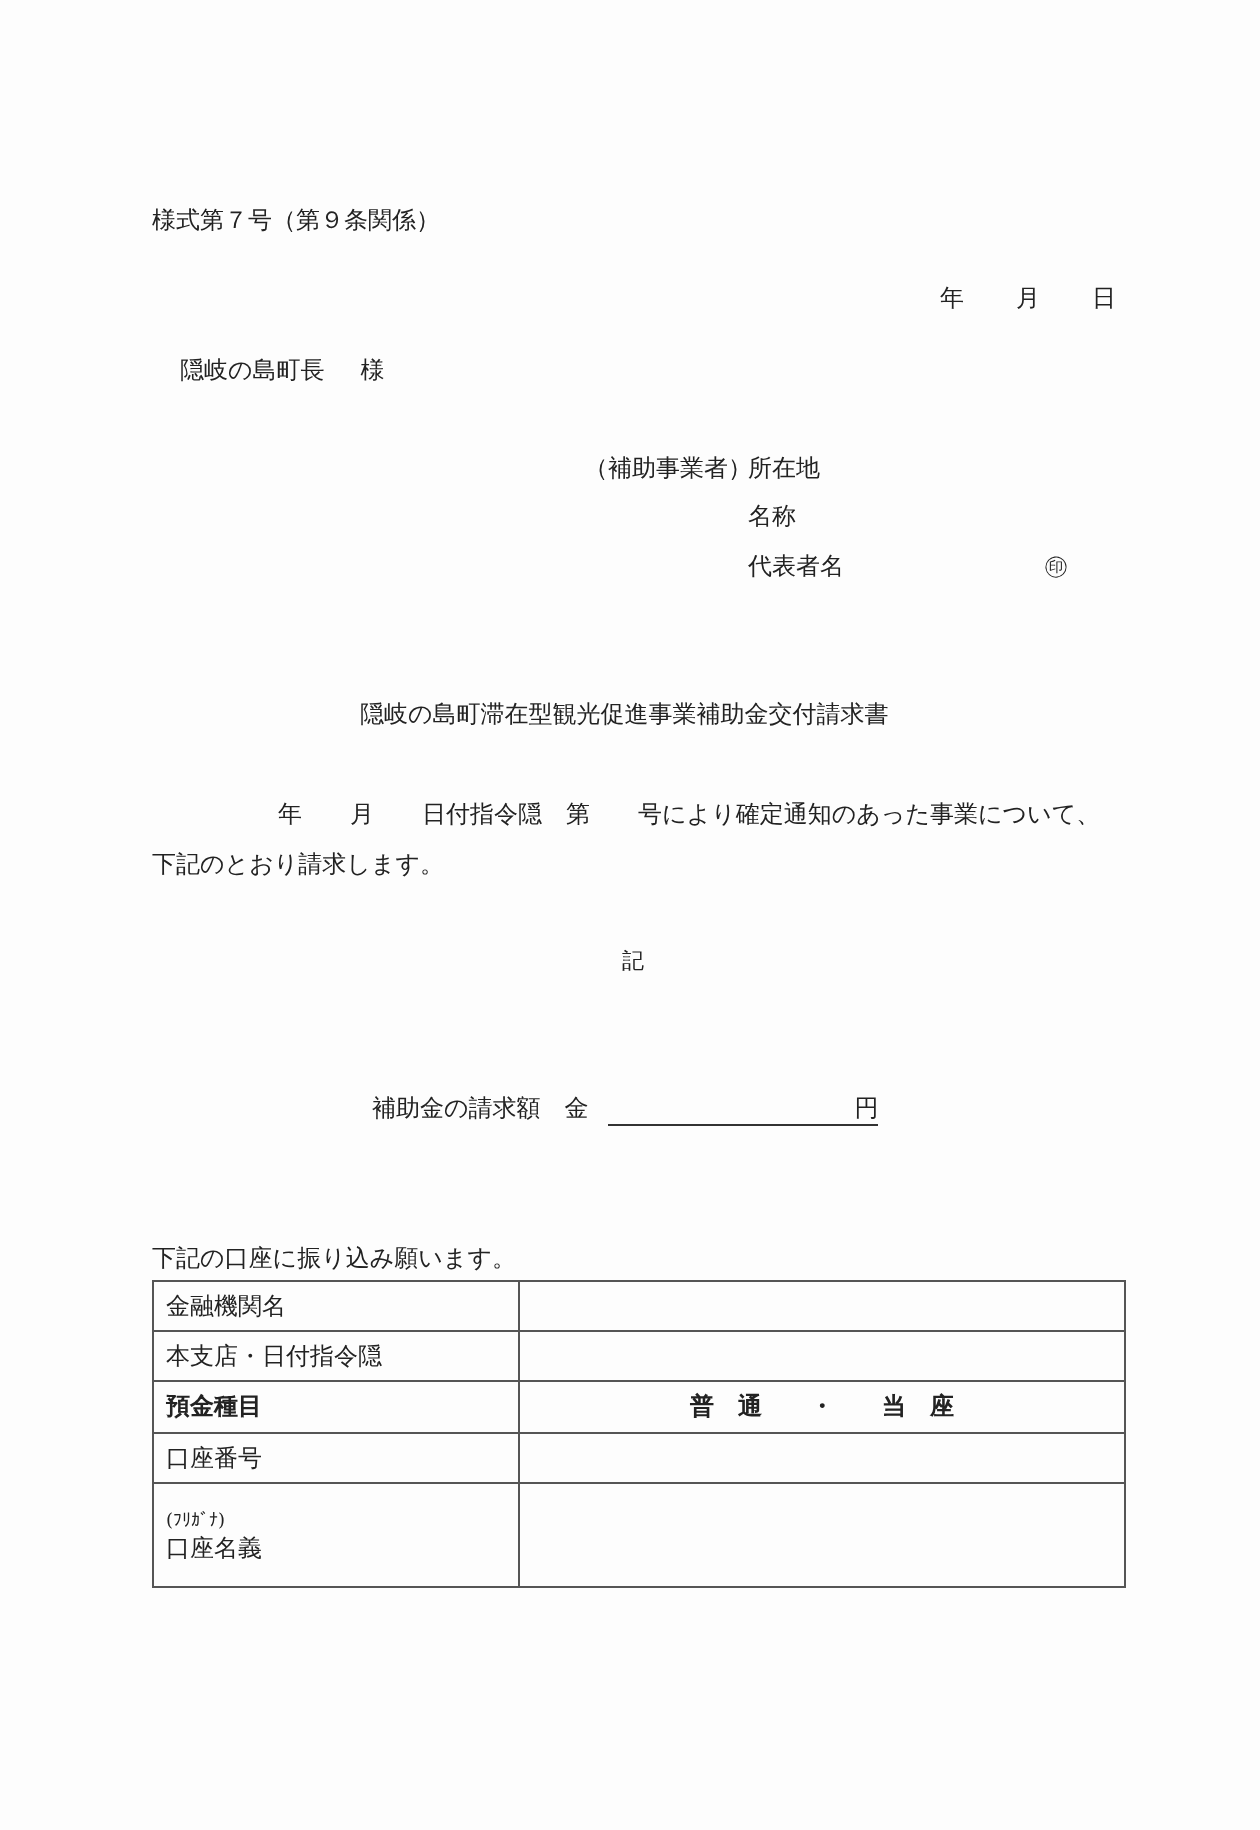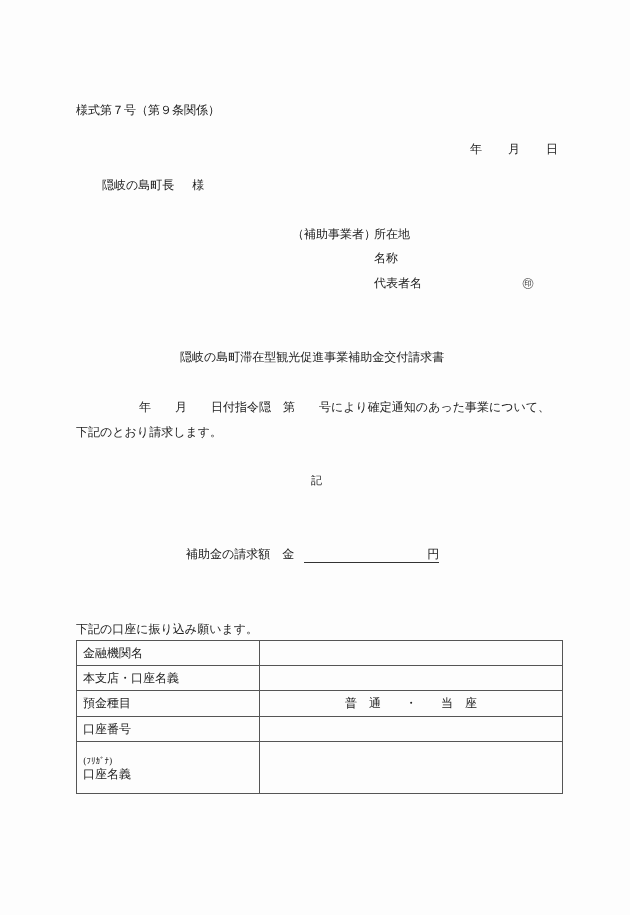--- a/index.html
+++ b/index.html
@@ -14,21 +14,21 @@
 </style>
 </head>
 <body>
 
 <div class="abs" style="left:76px;top:103px;">様式第７号（第９条関係）</div>
 
 <div class="abs" style="left:470px;top:128px;margin-top:14px;">
   <span>年</span><span class="gap" style="width:26px"></span><span>月</span><span class="gap" style="width:26px"></span><span>日</span>
 </div>
 
-<div class="abs" style="left:102px;top:178px;">
+<div class="abs" style="left:90px;top:178px;">
   <span>隠岐の島町長</span><span class="gap" style="width:18px"></span><span>様</span>
 </div>
 
 <div class="abs" style="left:292px;top:227px;">（補助事業者）</div>
 <div class="abs" style="left:374px;top:227px;">所在地</div>
 <div class="abs" style="left:374px;top:251px;">名称</div>
 <div class="abs" style="left:374px;top:276px;">代表者名</div>
 <div class="abs" style="left:522px;top:276px;">㊞</div>
 
 <div class="abs" style="left:180px;top:350px;">隠岐の島町滞在型観光促進事業補助金交付請求書</div>
@@ -46,24 +46,24 @@
 
 <div class="abs" style="left:76px;top:622px;">下記の口座に振り込み願います。</div>
 
 <table class="tbl">
   <tbody>
       <tr style="height:25px;">
     <td class="lbl">金融機関名</td>
     <td></td>
   </tr>
   <tr style="height:25px;">
-    <td class="lbl">本支店・口座名義</td>
+    <td class="lbl">本支店・日付指令隠</td>
     <td></td>
   </tr>
-  <tr style="height:26px;">
+  <tr style="height:26px;font-weight:bold;">
     <td class="lbl">預金種目</td>
     <td style="text-align:center;">普　通　　・　　当　座</td>
   </tr>
   <tr style="height:25px;">
     <td class="lbl">口座番号</td>
     <td></td>
   </tr>
   <tr style="height:52px;">
     <td class="lbl">
       <div style="font-size:9px;line-height:12px;">(ﾌﾘｶﾞﾅ)</div>

